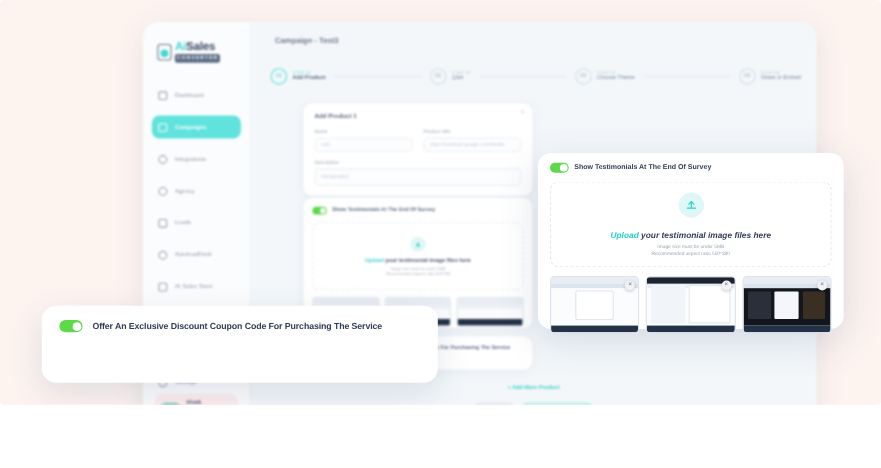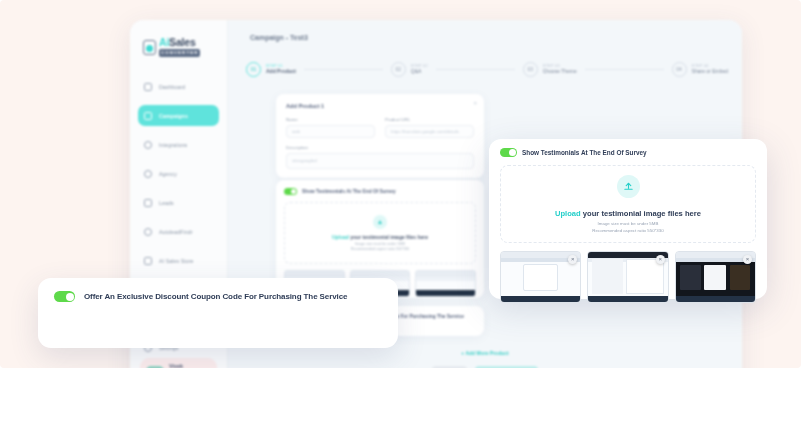--- a/index.html
+++ b/index.html
@@ -217,21 +217,21 @@
   #overlay-testi .toggle { width: 17px; height: 9px; border-radius: 5px; }
   #overlay-testi .toggle::after { width: 7px; height: 7px; }
   .o-drop {
     margin-top: 8px; height: 78px; border: 1px dashed #e4e9f0; border-radius: 8px;
     display: flex; flex-direction: column; align-items: center; justify-content: center;
   }
   .o-up-circ {
     width: 23px; height: 23px; border-radius: 50%; background: #dff8f7;
     display: flex; align-items: center; justify-content: center; margin-bottom: 11px;
   }
-  .o-drop-main { font-size: 7.6px; font-weight: bold; color: #2f3d57; }
+  .o-drop-main { font-size: 7.6px; font-weight: bold; color: #2f3d57; font-style: italic; }
   .o-drop-main .hl { color: #25cfca; }
   .o-drop-sub { font-size: 4.4px; color: #9aa5b5; margin-top: 2.5px; }
   .o-thumbs { display: flex; gap: 6px; margin-top: 8px; }
   .o-thumb {
     flex: 1; height: 52px; border-radius: 4px; overflow: hidden;
     position: relative; border: 1px solid #dde3ea; background: #f3f6fa;
   }
   .o-x {
     position: absolute; right: 3px; top: 3px; width: 9px; height: 9px;
     border-radius: 50%; background: #f0f2f5; color: #6d7787;

